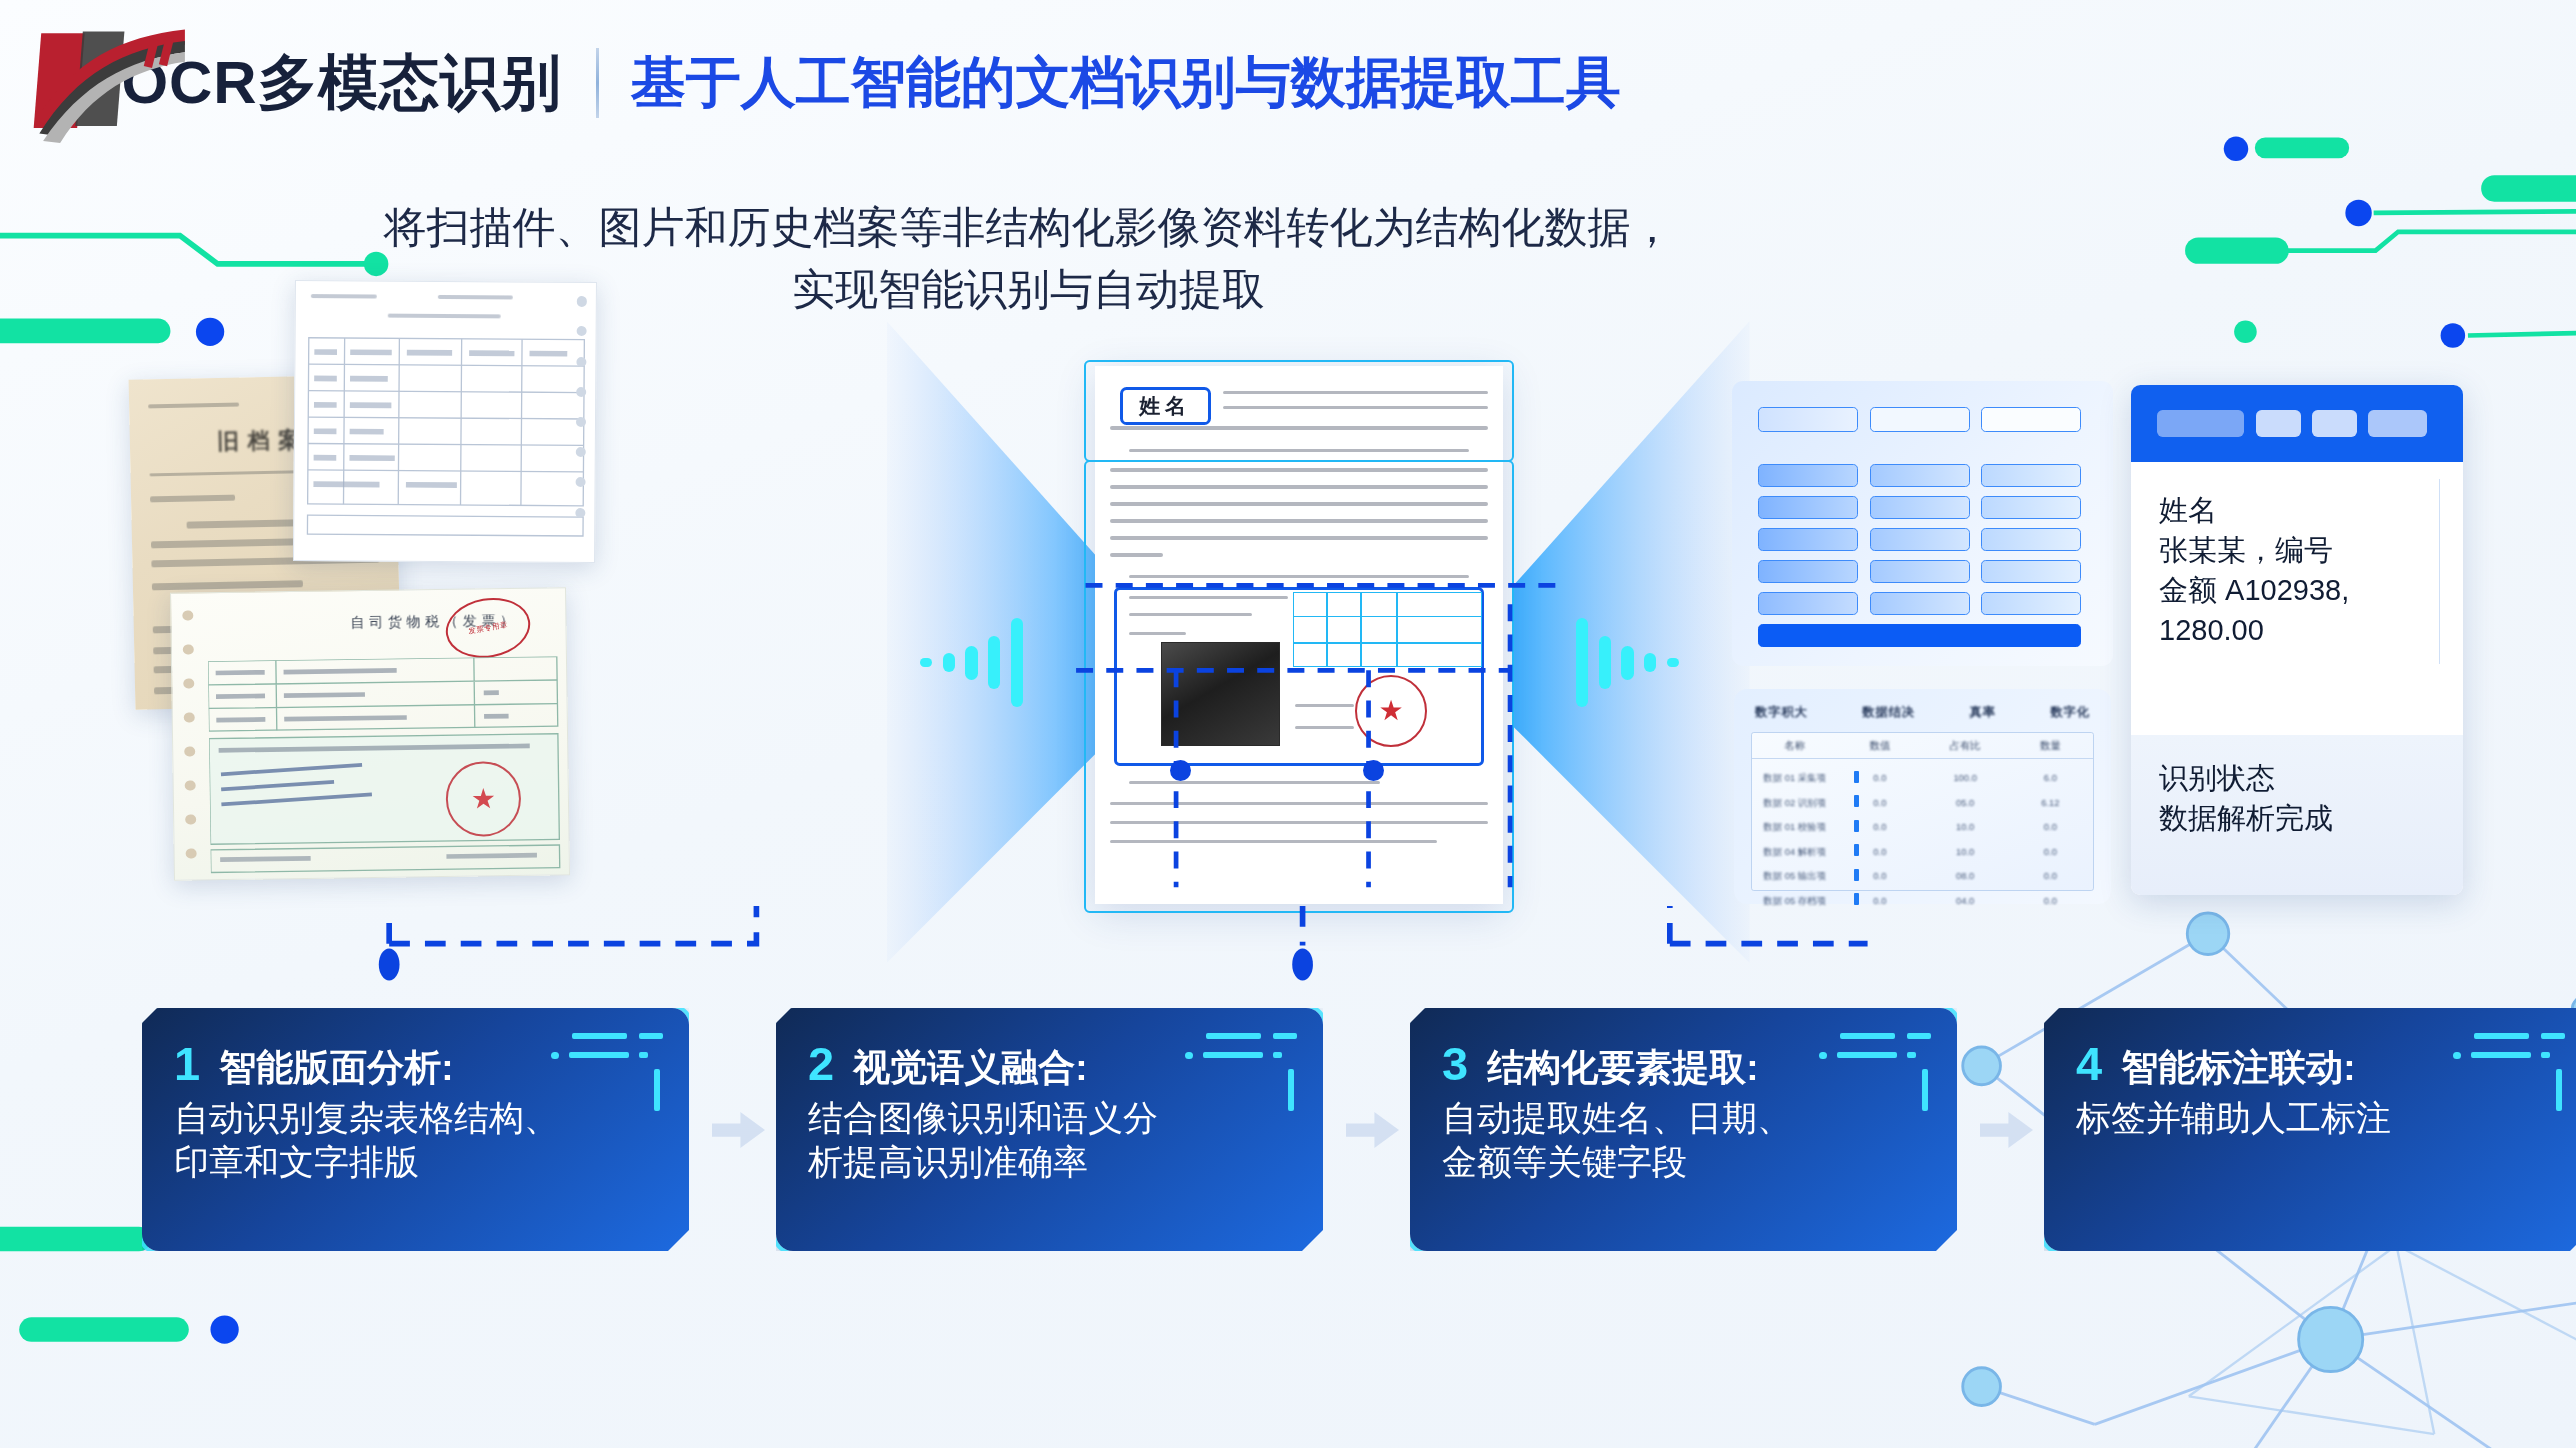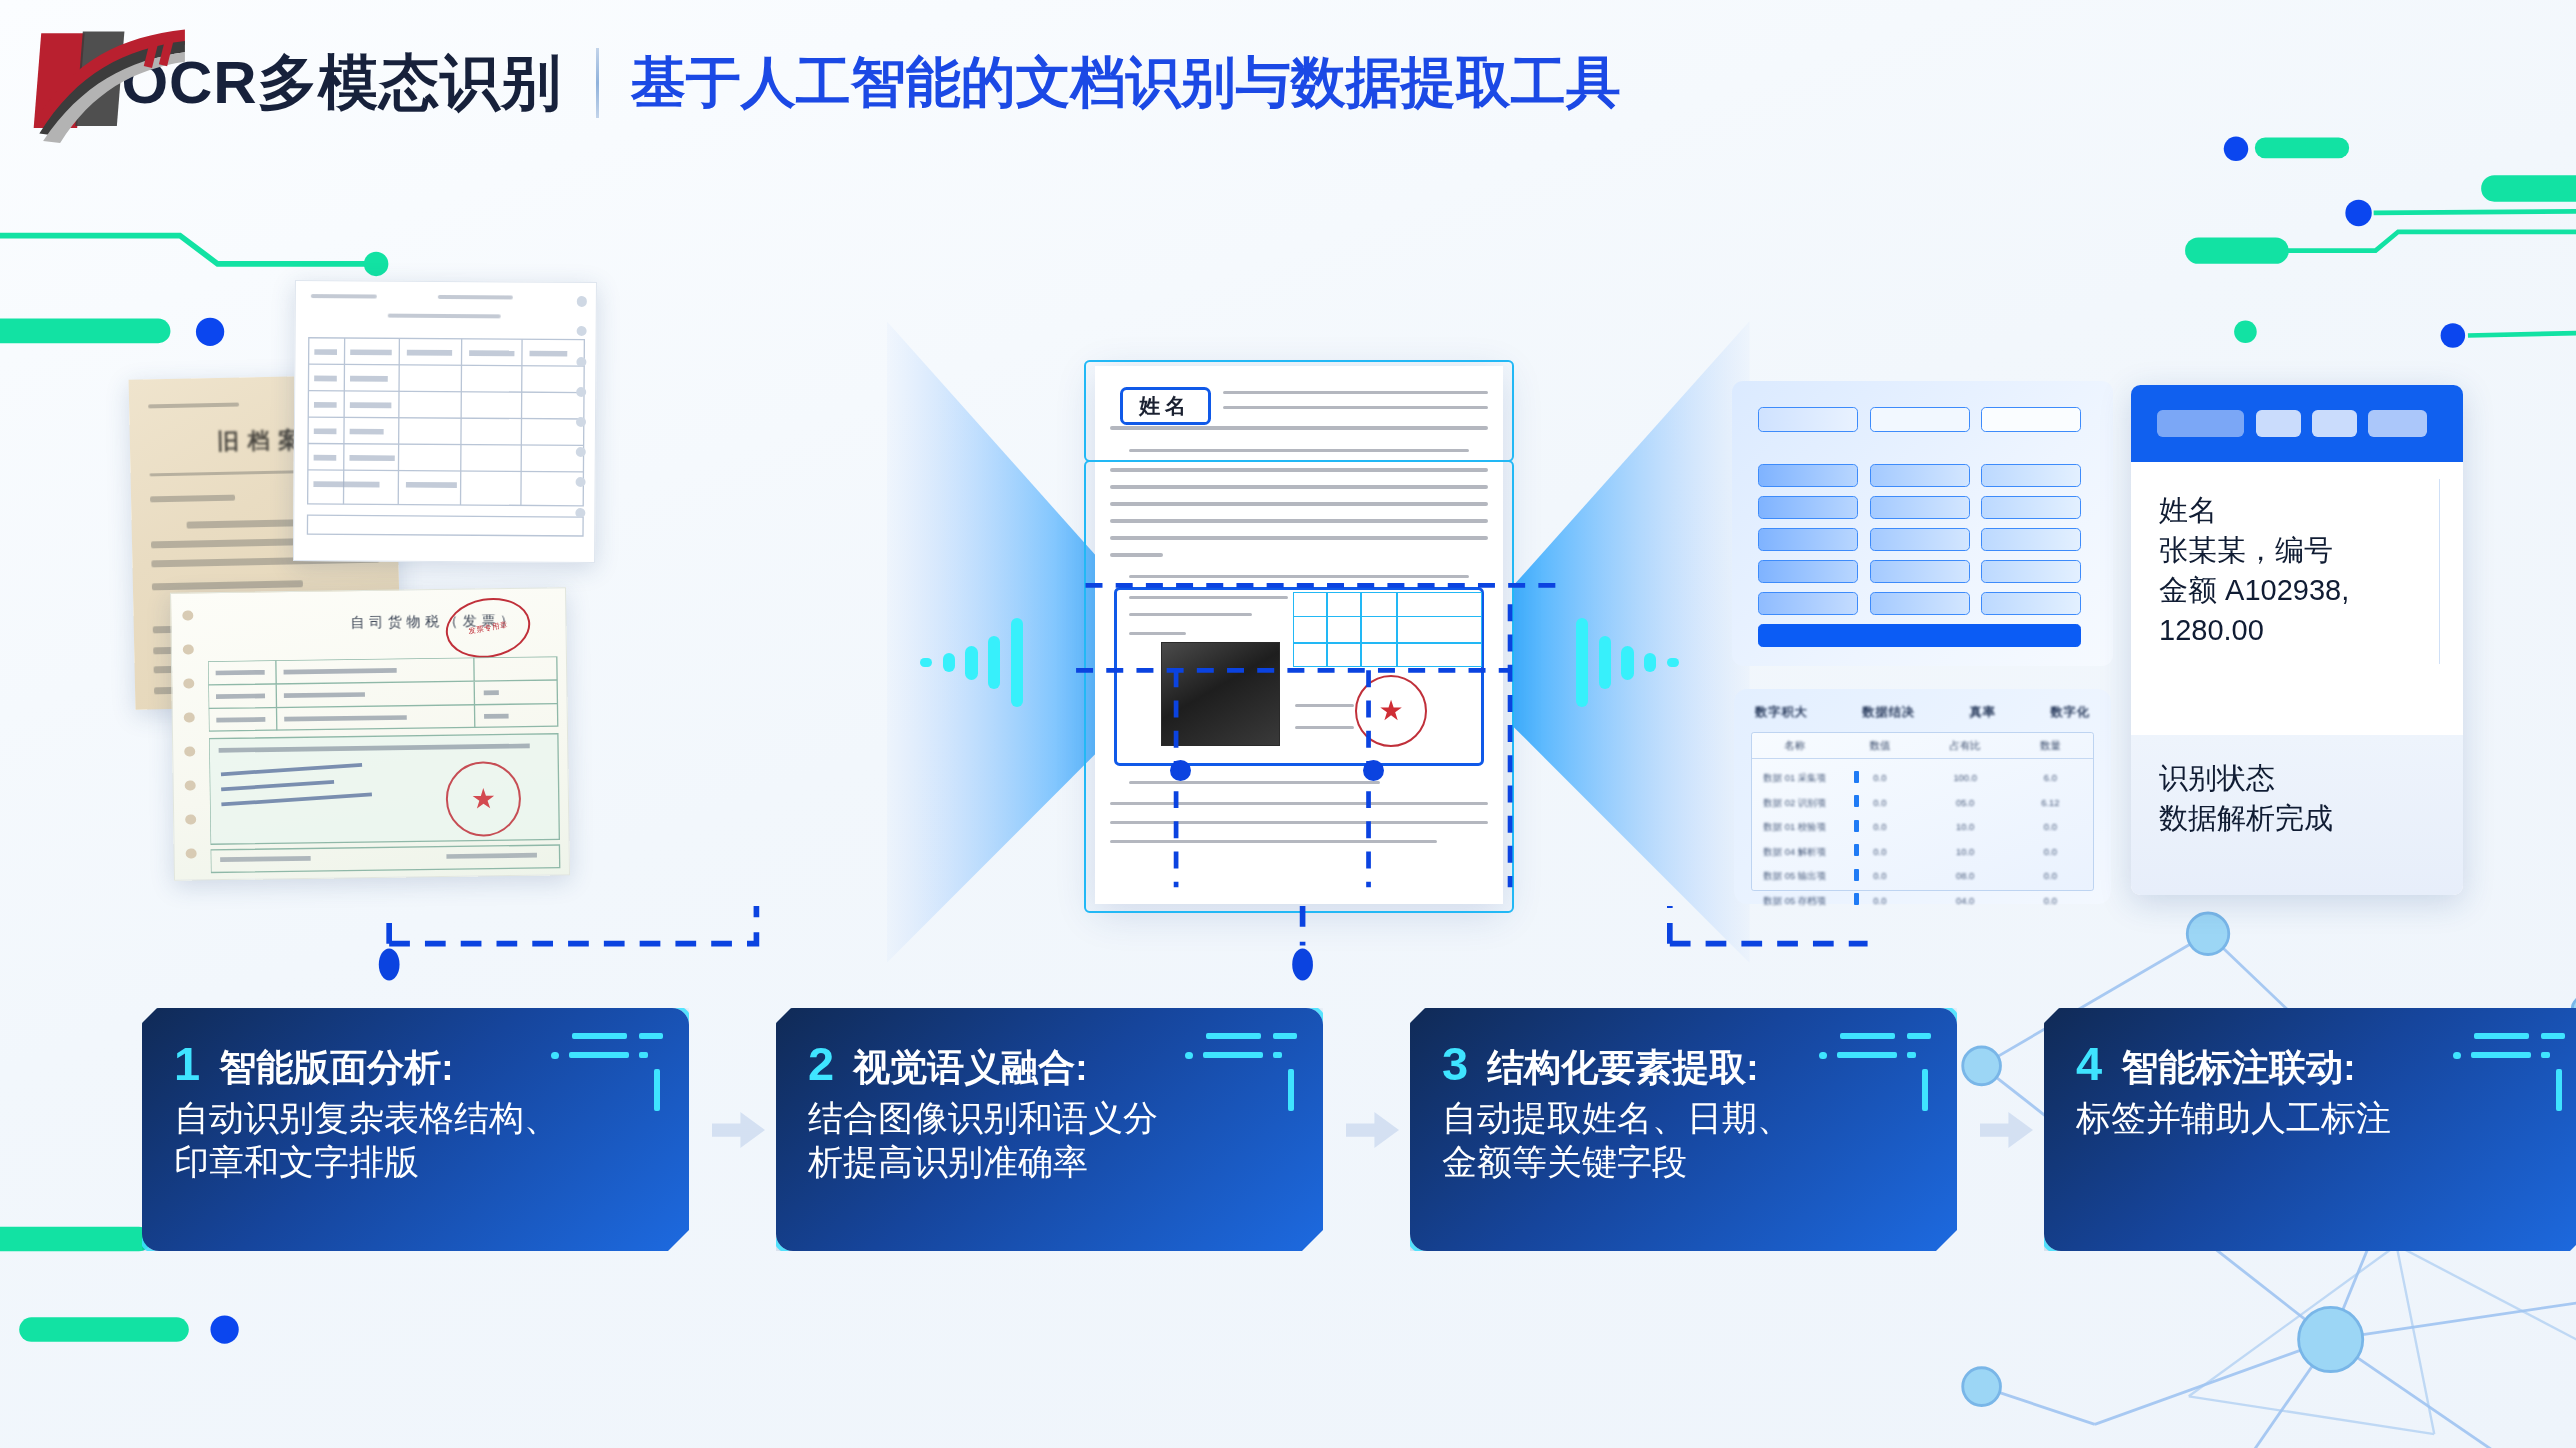--- a/index.html
+++ b/index.html
@@ -240,20 +240,24 @@
           <path d="M10 104 C50 40 100 16 168 8 L168 24 C104 32 58 56 24 110 Z" fill="#b9202f"></path>
           <path d="M14 118 C54 54 104 28 168 20 L168 32 C110 40 64 66 30 120 Z" fill="#3c3c3c"></path>
           <path d="M18 126 C58 66 108 40 168 32 L168 42 C114 50 70 74 36 128 Z" fill="#b3b3b3"></path>
           <rect x="128" y="18" width="9" height="30" transform="rotate(14 132 33)" fill="#b9202f"></rect>
           <rect x="144" y="16" width="9" height="30" transform="rotate(14 148 31)" fill="#b9202f"></rect>
         </svg>
       </div>
       <div class="brand-title">OCR多模态识别</div>
       <div class="divider-v"></div>
       <div class="brand-sub">基于人工智能的文档识别与数据提取工具</div>
+    </div>
+    <div class="lede">
+      <div>将扫描件、图片和历史档案等非结构化影像资料转化为结构化数据，</div>
+      <div>实现智能识别与自动提取</div>
     </div>
   </div>
 
   <svg class="funnel" style="left:887px;top:321px" width="245" height="642" viewBox="0 0 260 680">
     <defs>
       <linearGradient id="fl" x1="0" y1="0" x2="1" y2="0">
         <stop offset="0" stop-color="#8ab6ff" stop-opacity=".05"></stop>
         <stop offset="1" stop-color="#1fa3ff" stop-opacity=".85"></stop>
       </linearGradient>
     </defs>

